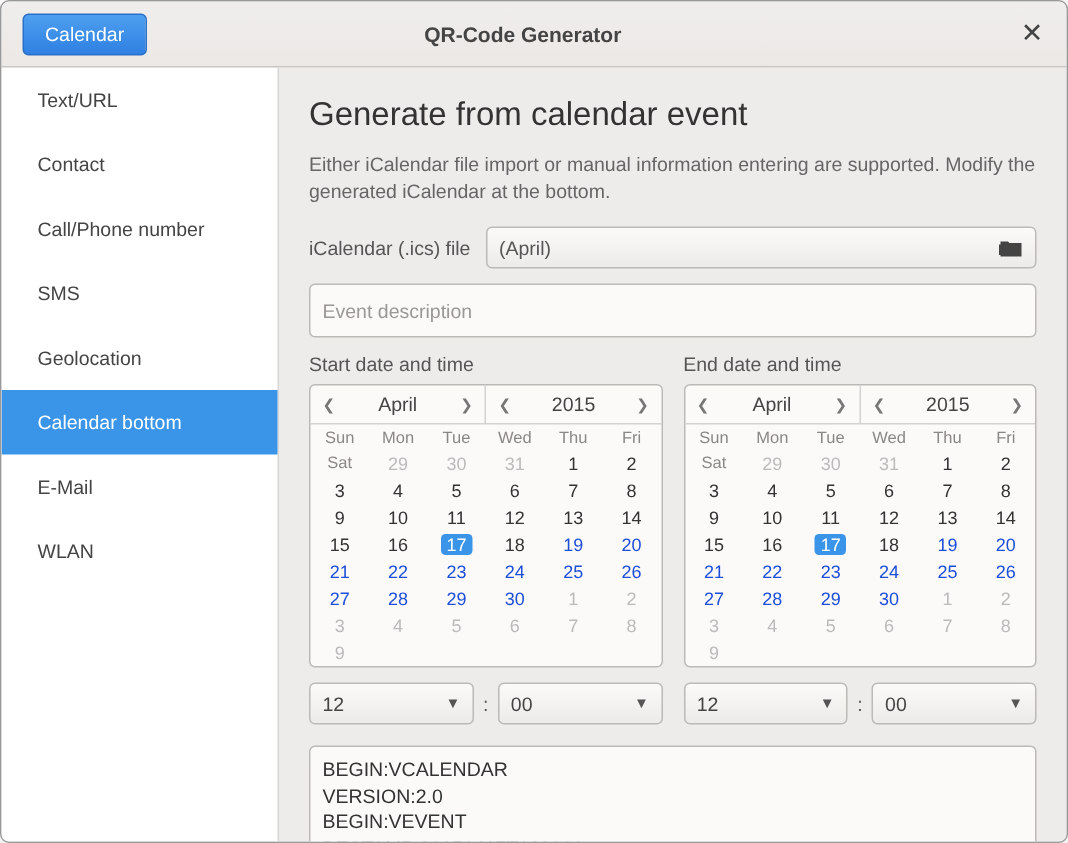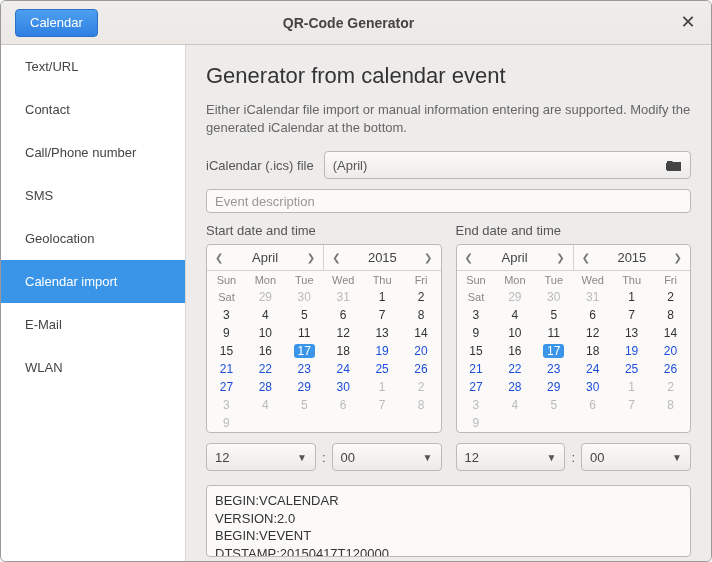--- a/index.html
+++ b/index.html
@@ -14,21 +14,21 @@
 .sidebar-item { padding: 14px 24px; color: #444; cursor: pointer; font-size: 13px; }
 .sidebar-item.active { background: #3a95e8; color: #fff; }
 .main { flex: 1; background: #eeeceb; padding: 18px 20px; overflow: hidden; }
 .main h2 { font-size: 22px; font-weight: 400; color: #333; margin-bottom: 12px; }
 .desc { color: #666; font-size: 13px; line-height: 1.4; margin-bottom: 14px; }
 .row { display: flex; align-items: center; gap: 10px; margin-bottom: 10px; }
 .label { color: #555; font-size: 13px; }
 .filebox { flex: 1; display: flex; align-items: center; height: 28px; border: 1px solid #bcb9b6; border-radius: 4px; background: linear-gradient(#fbfaf9, #edebe9); padding: 0 8px; cursor: pointer; }
 .filebox .filetext { flex: 1; color: #555; }
 .folder-icon { width: 16px; height: 14px; }
-.textinput { width: 100%; height: 24px; border: 1px solid #bcb9b6; border-radius: 4px; background: #fbfaf9; padding: 0 8px; color: #555; font-size: 13px; }
+.textinput { width: 100%; height: 36px; border: 1px solid #bcb9b6; border-radius: 4px; background: #fbfaf9; padding: 0 8px; color: #555; font-size: 13px; }
 .textinput::placeholder { color: #9a9794; }
 .cal-row { display: flex; gap: 14px; margin-top: 4px; }
 .cal-col { flex: 1; }
 .section-label { color: #555; font-size: 13px; margin: 6px 0 6px 0; }
 .cal { border: 1px solid #bcb9b6; border-radius: 4px; background: #fbfaf9; overflow: hidden; }
 .cal-hdr { display: flex; height: 26px; border-bottom: 1px solid #d5d2cf; }
 .cal-hdr-cell { flex: 1; display: flex; align-items: center; justify-content: center; position: relative; color: #444; font-size: 13px; }
 .cal-hdr-cell + .cal-hdr-cell { border-left: 1px solid #d5d2cf; }
 .chev { position: absolute; font-size: 10px; color: #777; cursor: pointer; padding: 2px 4px; }
 .chev.l { left: 4px; }
@@ -55,27 +55,27 @@
   <div class="close-btn">✕</div>
 </div>
 
 <div class="body">
   <div class="sidebar">
     <div class="sidebar-item">Text/URL</div>
     <div class="sidebar-item">Contact</div>
     <div class="sidebar-item">Call/Phone number</div>
     <div class="sidebar-item">SMS</div>
     <div class="sidebar-item">Geolocation</div>
-    <div class="sidebar-item active">Calendar import</div>
+    <div class="sidebar-item active">Calendar bottom</div>
     <div class="sidebar-item">E-Mail</div>
     <div class="sidebar-item">WLAN</div>
   </div>
 
   <div class="main">
-    <h2>Generator from calendar event</h2>
+    <h2>Generate from calendar event</h2>
     <p class="desc">Either iCalendar file import or manual information entering are supported. Modify the generated iCalendar at the bottom.</p>
 
     <div class="row">
       <span class="label">iCalendar (.ics) file</span>
       <div class="filebox">
         <span class="filetext">(April)</span>
         <svg class="folder-icon" viewBox="0 0 16 14">
               <path d="M1 3 h5 l1 1 h8 v9 h-14 z M0 5 h13 l-2 7 h-13 z" fill="#444"></path>
             </svg>
       </div>

